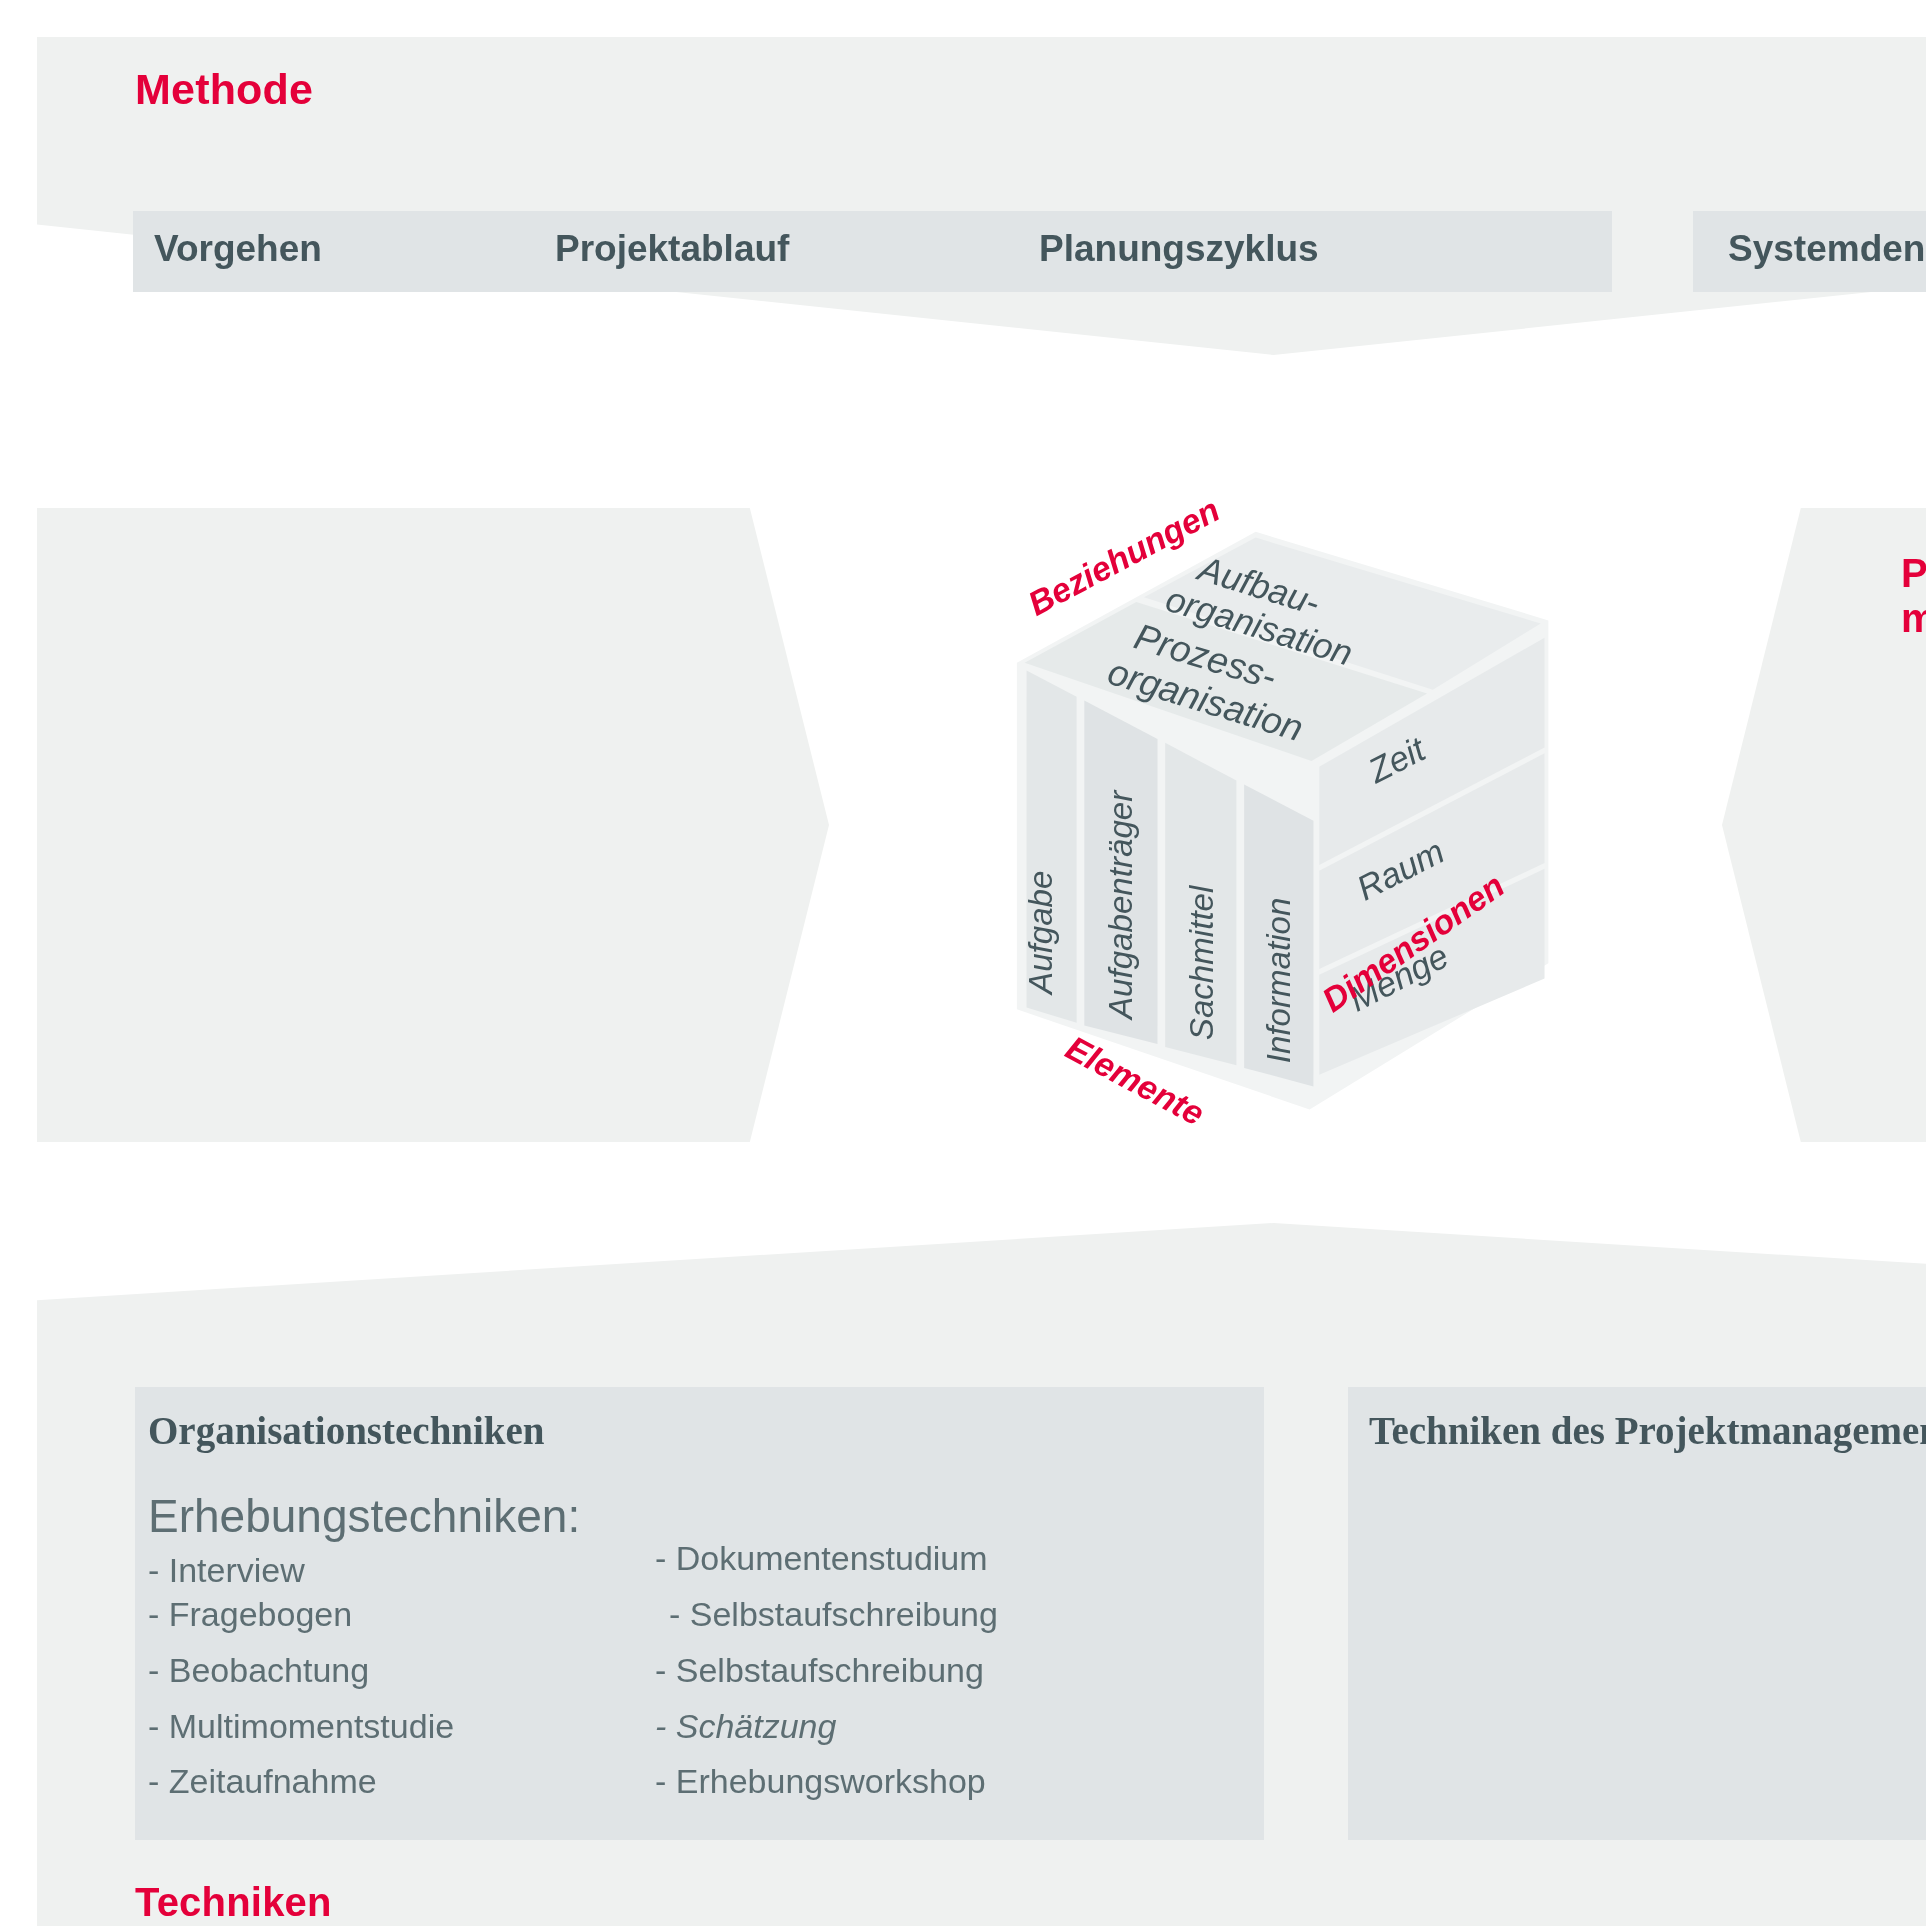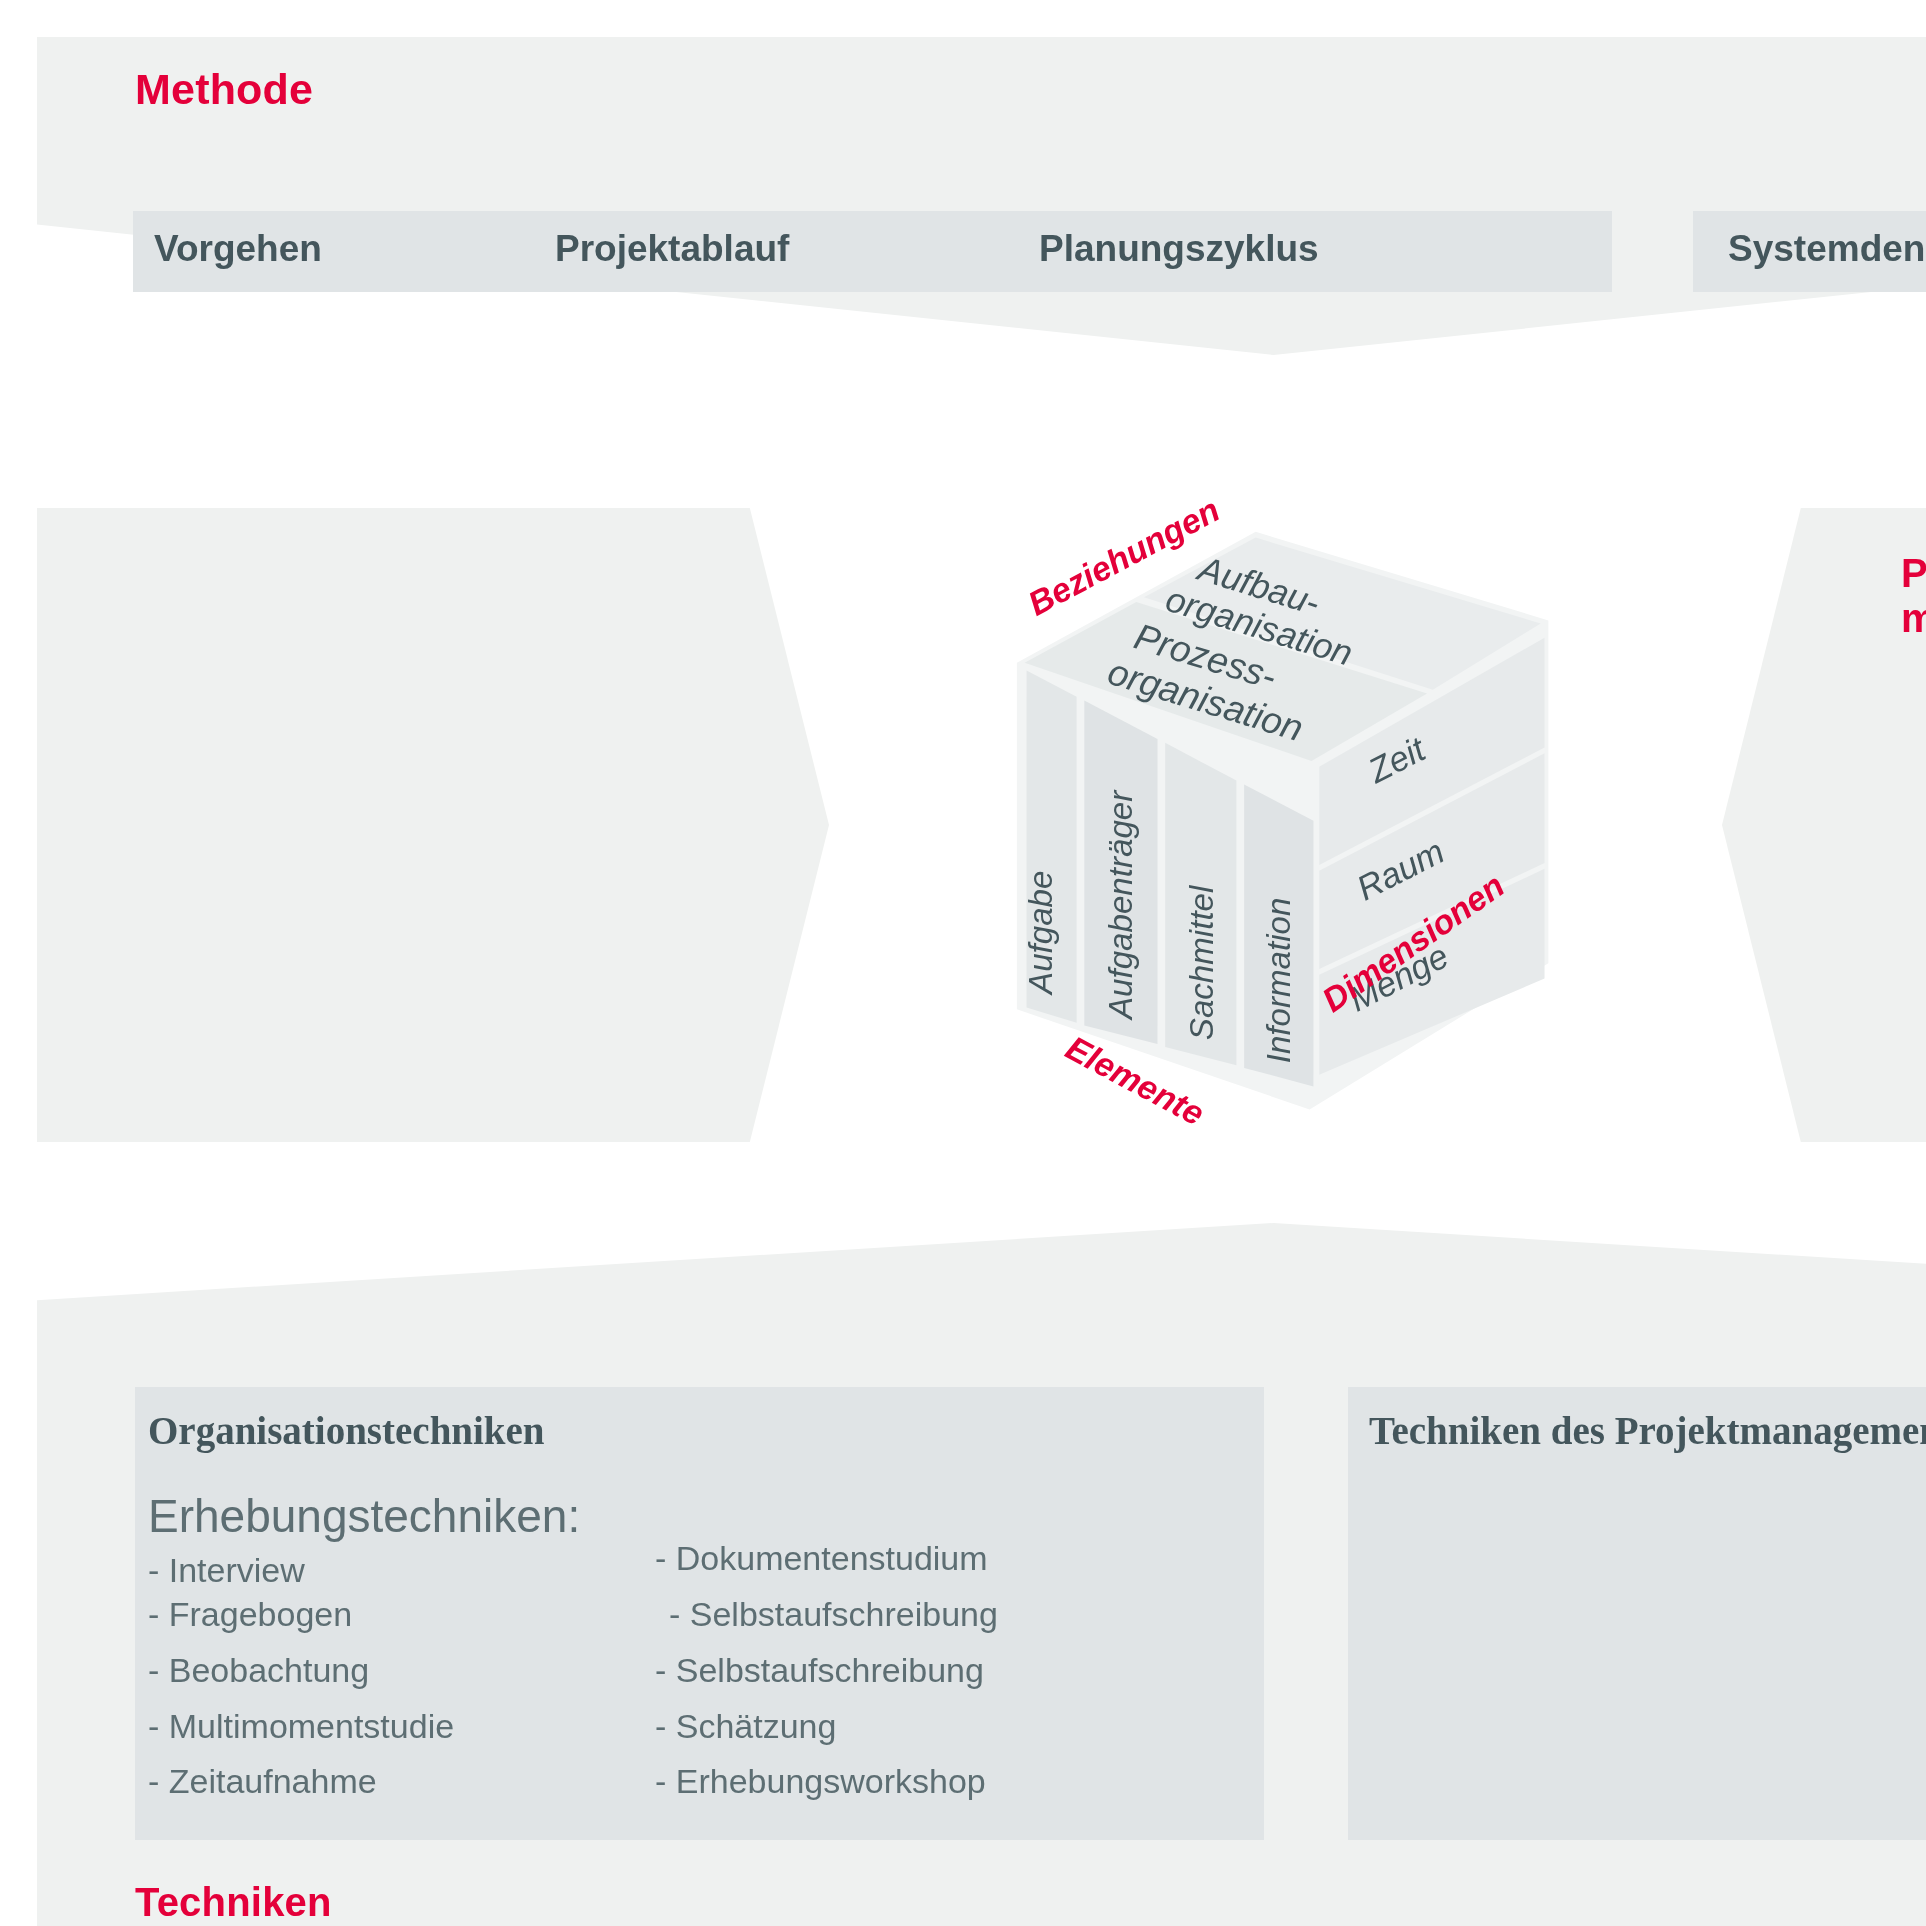--- a/index.html
+++ b/index.html
@@ -159,21 +159,21 @@
 
   <div class="body-text" style="left:148px;top:1539px;font-size:34px;margin-top:12px;">- Interview</div>
   <div class="body-text" style="left:148px;top:1595px;font-size:34px;">- Fragebogen</div>
   <div class="body-text" style="left:148px;top:1651px;font-size:34px;">- Beobachtung</div>
   <div class="body-text" style="left:148px;top:1707px;font-size:34px;">- Multimomentstudie</div>
   <div class="body-text" style="left:148px;top:1762px;font-size:34px;">- Zeitaufnahme</div>
 
   <div class="body-text" style="left:655px;top:1539px;font-size:34px;">- Dokumentenstudium</div>
   <div class="body-text" style="left:655px;top:1595px;font-size:34px;margin-left:14px;">- Selbstaufschreibung</div>
   <div class="body-text" style="left:655px;top:1651px;font-size:34px;">- Selbstaufschreibung</div>
-  <div class="body-text" style="left:655px;top:1707px;font-size:34px;">- Schätzung</div>
+  <div class="body-text" style="left:655px;top:1707px;font-size:34px;font-style:italic;">- Schätzung</div>
   <div class="body-text" style="left:655px;top:1762px;font-size:34px;">- Erhebungsworkshop</div>
 
   <div class="strip" style="left:1348px;top:1387px;width:1129px;height:453px;"></div>
   <div class="section-head" style="left:1369px;top:1408px;font-size:39px;">Techniken des Projektmanagements</div>
 
   <div class="red-title" style="left:135px;top:1880px;font-size:40px;">Techniken</div>
 
 </div>
 
 

